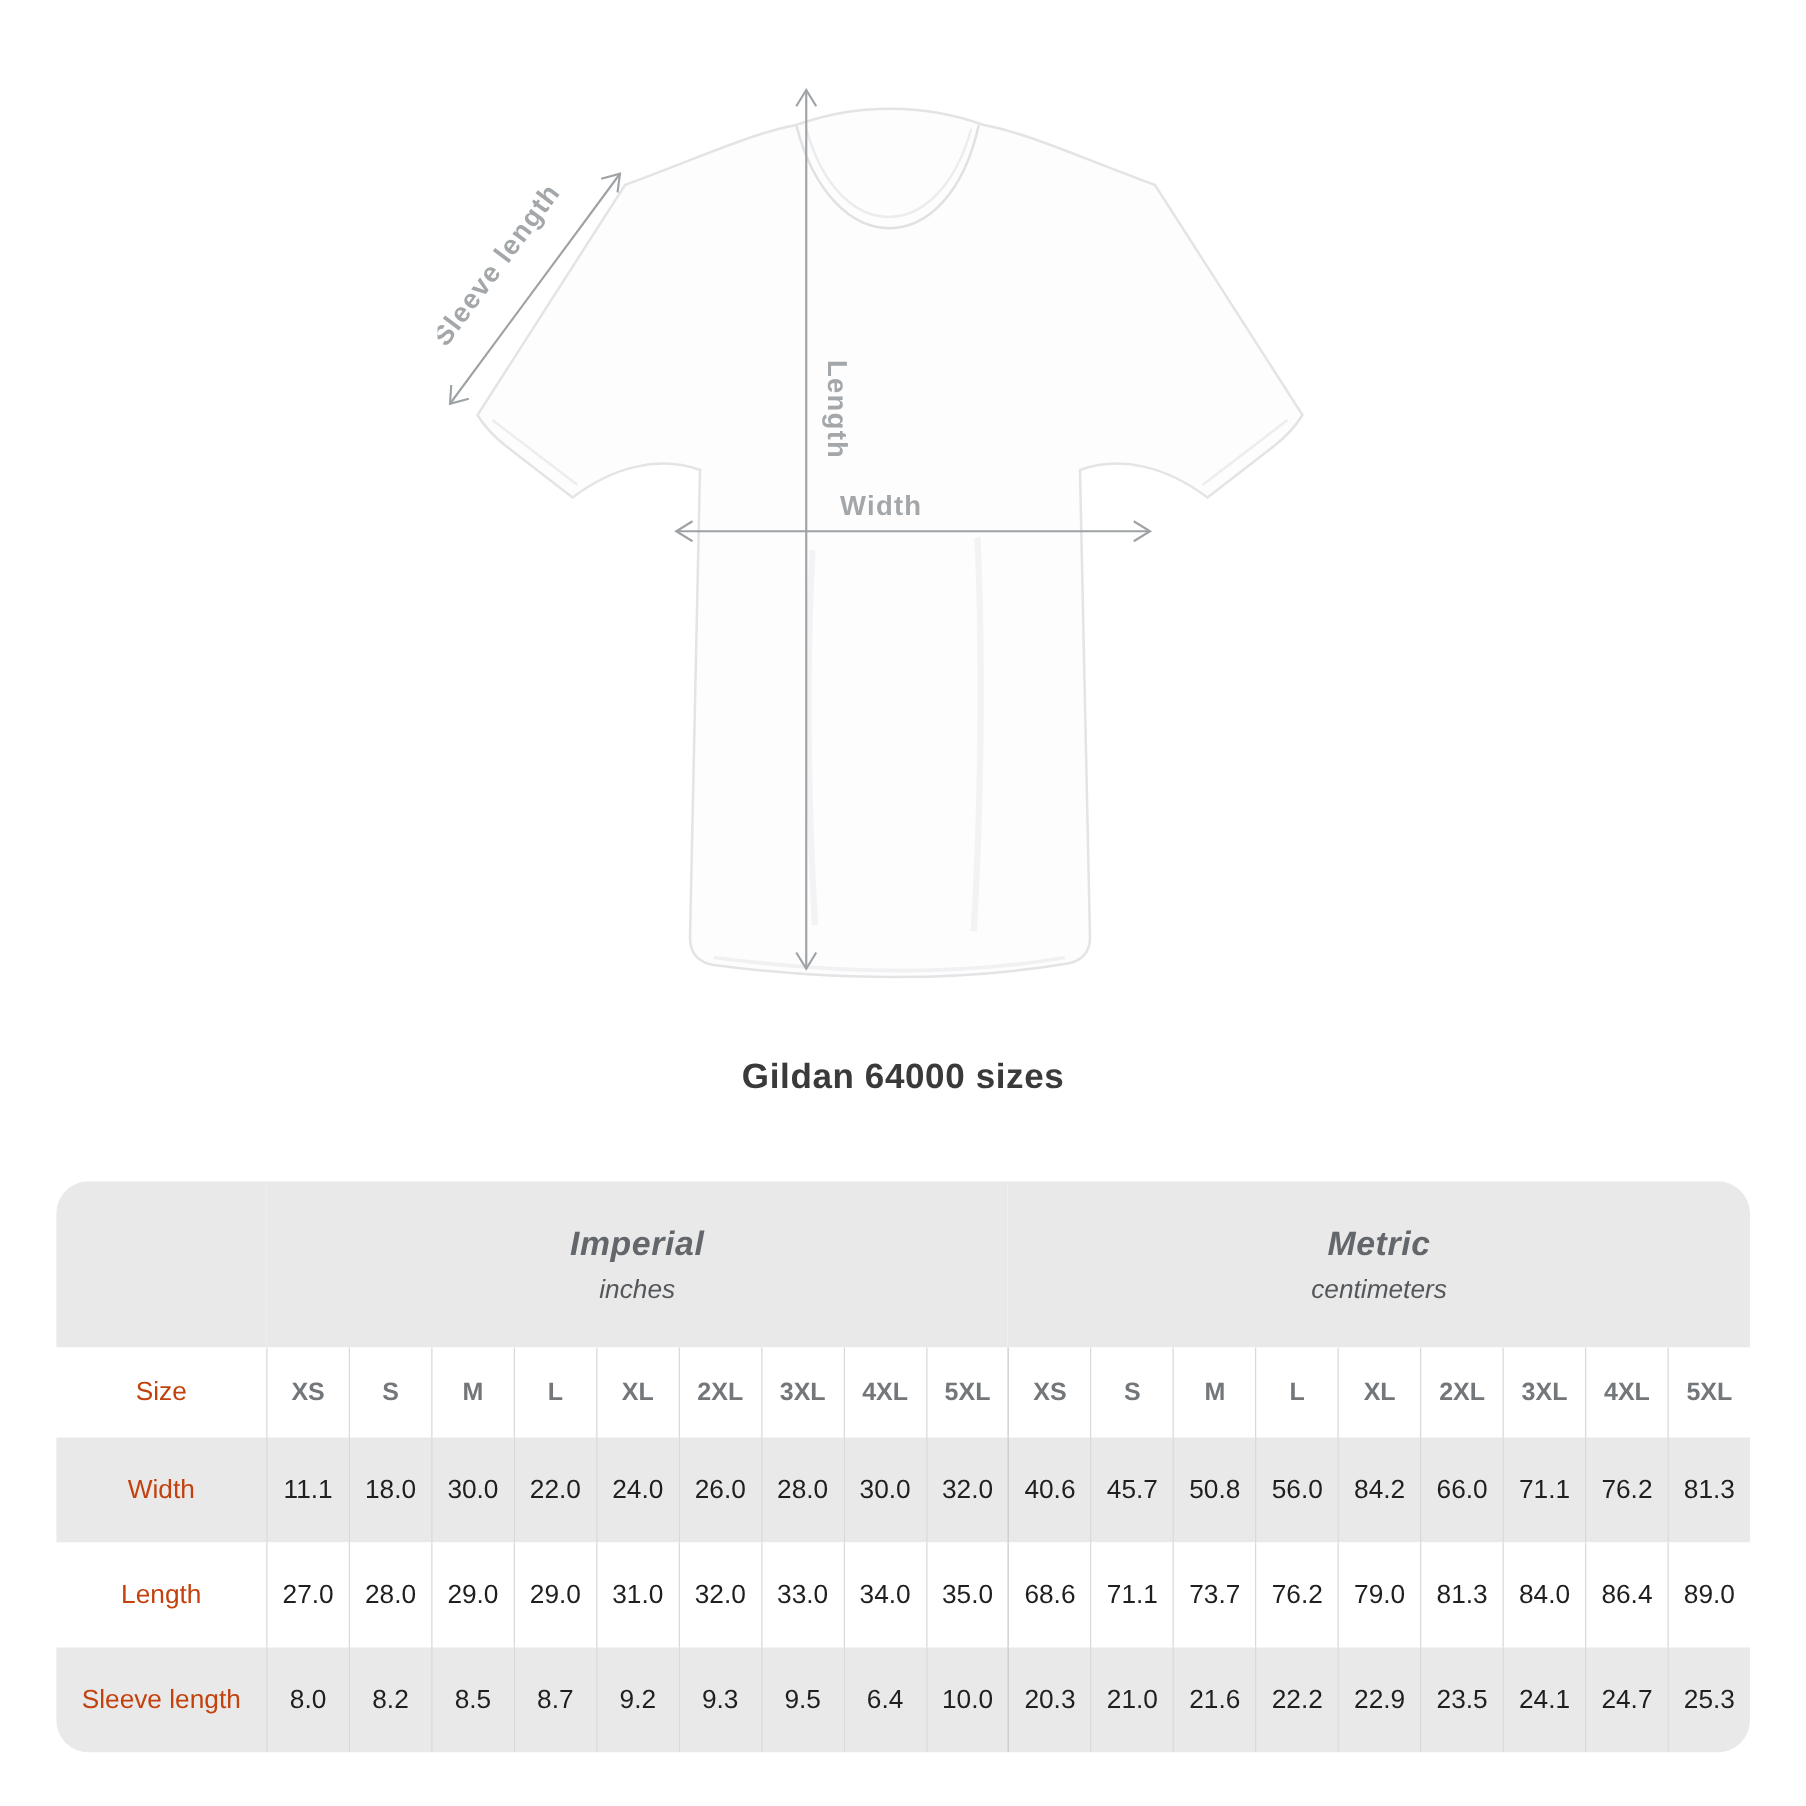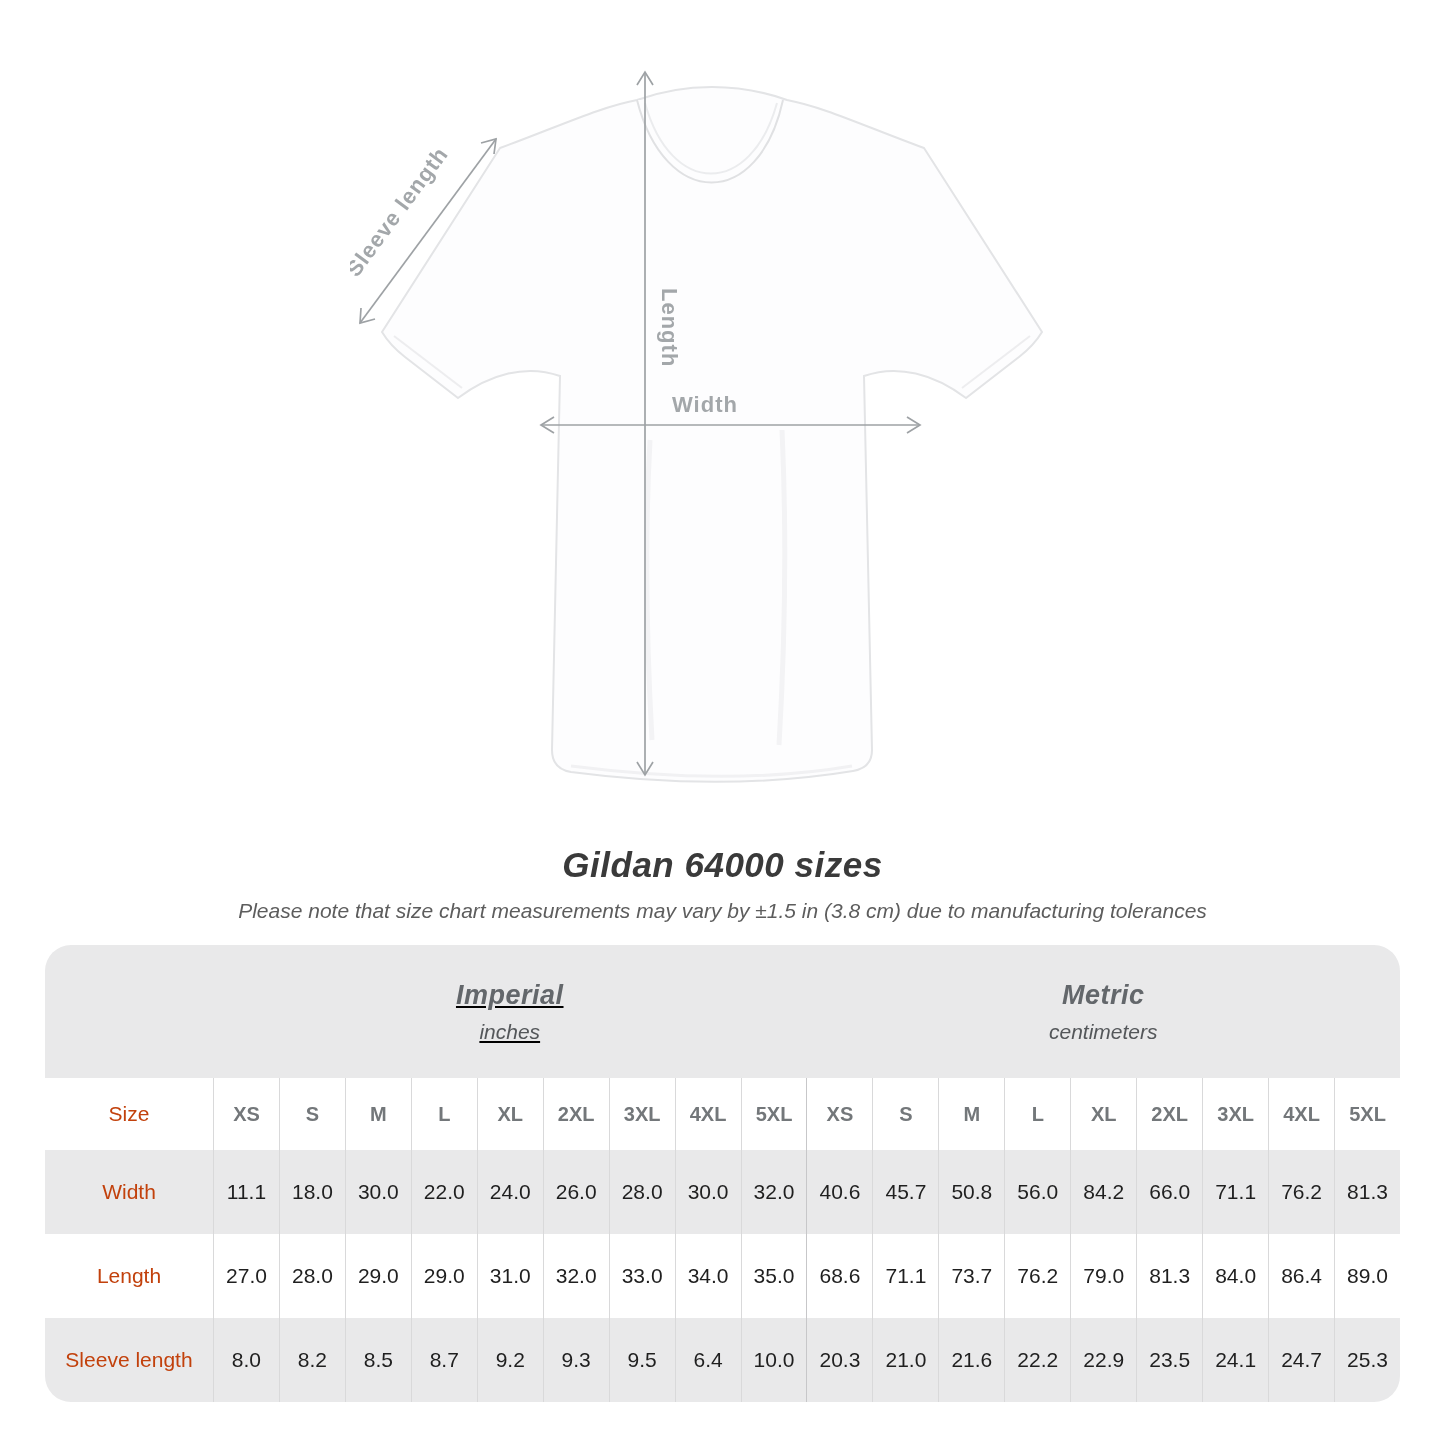--- a/index.html
+++ b/index.html
@@ -10,35 +10,35 @@
     background:#ffffff;
     font-family:"Liberation Sans", sans-serif;
     overflow:hidden;
   }
 
   
   .diagram { position:absolute; left:350px; top:40px; width:720px; height:760px; }
 
   
   .title-block { position:absolute; left:0; top:845px; width:1445px; text-align:center; }
-  .main-title { font-size:35px; font-weight:bold; color:#3a3a3a; letter-spacing:.5px;font-style:italic; }
+  .main-title { font-size:28px; font-weight:bold; color:#3a3a3a; letter-spacing:.5px; }
   .subtitle  { margin-top:14px; font-size:21px; font-style:italic; color:#5d5d5d; }
 
   
   .size-table {
     position:absolute; left:45px; top:945px; width:1355px; height:457px;
     border-radius:26px; overflow:hidden; background:#ffffff;
     display:grid;
     grid-template-columns:168px repeat(18, 1fr);
     grid-template-rows:133px 72px 84px 84px 84px;
   }
   .corner       { grid-column:1; grid-row:1; background:#e9e9ea; }
   .group-head   { grid-row:1; background:#e9e9ea; display:flex; flex-direction:column;
                   align-items:center; justify-content:center; gap:9px; }
-  .group-head.imperial { grid-column:2 / span 9;text-decoration:underline; }
+  .group-head.imperial { grid-column:2 / span 9; }
   .group-head.metric   { grid-column:11 / span 9; }
   .group-name { font-size:27px; font-weight:bold; font-style:italic; color:#63676b; letter-spacing:.5px; }
   .group-unit { font-size:21px; font-style:italic; color:#54575a; }
 
   .cell {
     display:flex; align-items:center; justify-content:center;
     font-size:21px; color:#1f1f1f;
     border-left:1px solid #d9d9da;
     background:#ffffff;
   }
@@ -105,21 +105,20 @@
         <line x1="10" y1="283" x2="146" y2="99"></line>
         <polyline points="11,268 10,283 25,279"></polyline>
         <polyline points="131,103 146,99 144,114"></polyline>
       </g>
       <text transform="translate(53,176) rotate(-53.5)" text-anchor="middle" font-size="22" font-weight="bold" fill="#a3a7aa" letter-spacing="1">Sleeve length</text>
     </svg>
   </div>
 
   <div class="title-block">
     <div class="main-title">Gildan 64000 sizes</div>
-    <div class="subtitle">Please note that size chart measurements may vary by ±1.5 in (3.8 cm) due to manufacturing tolerances</div>
   </div>
 
   <div class="size-table">
     <div class="corner"></div>
 
     <div class="group-head imperial">
       <div class="group-name">Imperial</div>
       <div class="group-unit">inches</div>
     </div>
     <div class="group-head metric">

